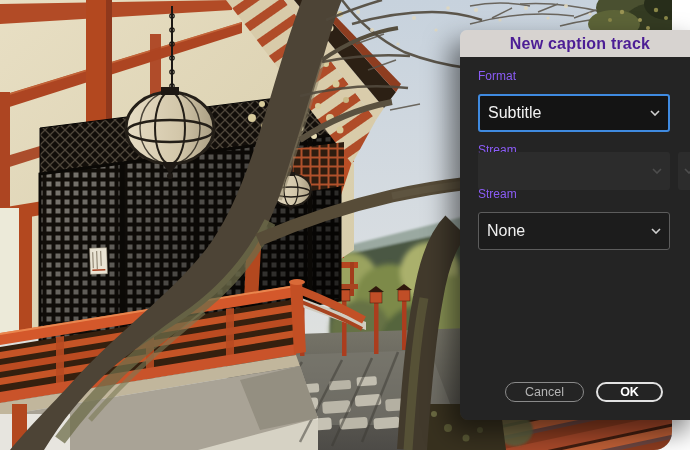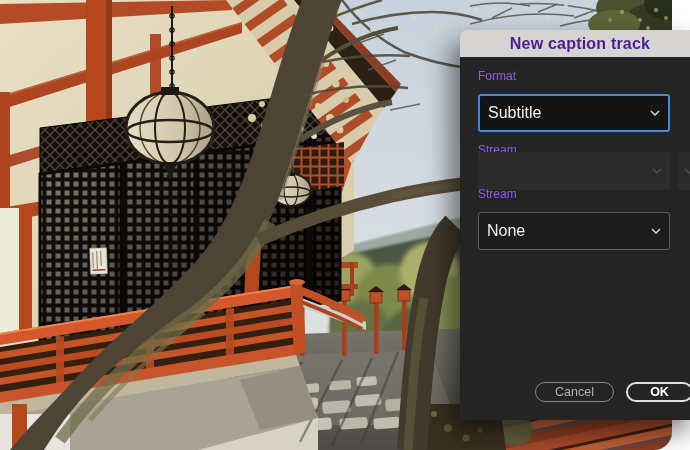--- a/index.html
+++ b/index.html
@@ -40,21 +40,21 @@
   .sel-stream{top:95px;background:#2c2c2c;color:#9a9a9a;}
   .sel-stream .chev{color:#4d4d4d;}
   .sel-style{top:155px;background:#1c1c1c;border:1px solid #5c5c5c;color:#efefef;}
   .sel-cut{top:95px;left:218px;width:26px;background:#2c2c2c;justify-content:flex-start;padding:0 4px;}
   .sel-cut .chev{margin-left:2px;color:#4d4d4d;}
   .chev{margin-left:auto;display:flex;color:#cfcfcf;}
   .chev svg{width:10px;height:6px;}
   .btn{
     position:absolute;top:325px;height:20px;border-radius:11px;background:transparent;
     font-size:12.5px;font-family:inherit;display:flex;align-items:center;justify-content:center;
-    box-sizing:border-box;padding:6px;cursor:pointer;margin-left:30px;
+    box-sizing:border-box;padding:6px;cursor:pointer;
   }
   .btn-cancel{left:45px;width:79px;border:1.5px solid #8a8a8a;color:#b5b5b5;}
   .btn-ok{left:136px;width:67px;border:2px solid #e2e2e2;color:#ffffff;font-weight:bold;}
 </style>
 </head>
 <body>
 
 <div class="canvas">
 
   <div class="photo">

